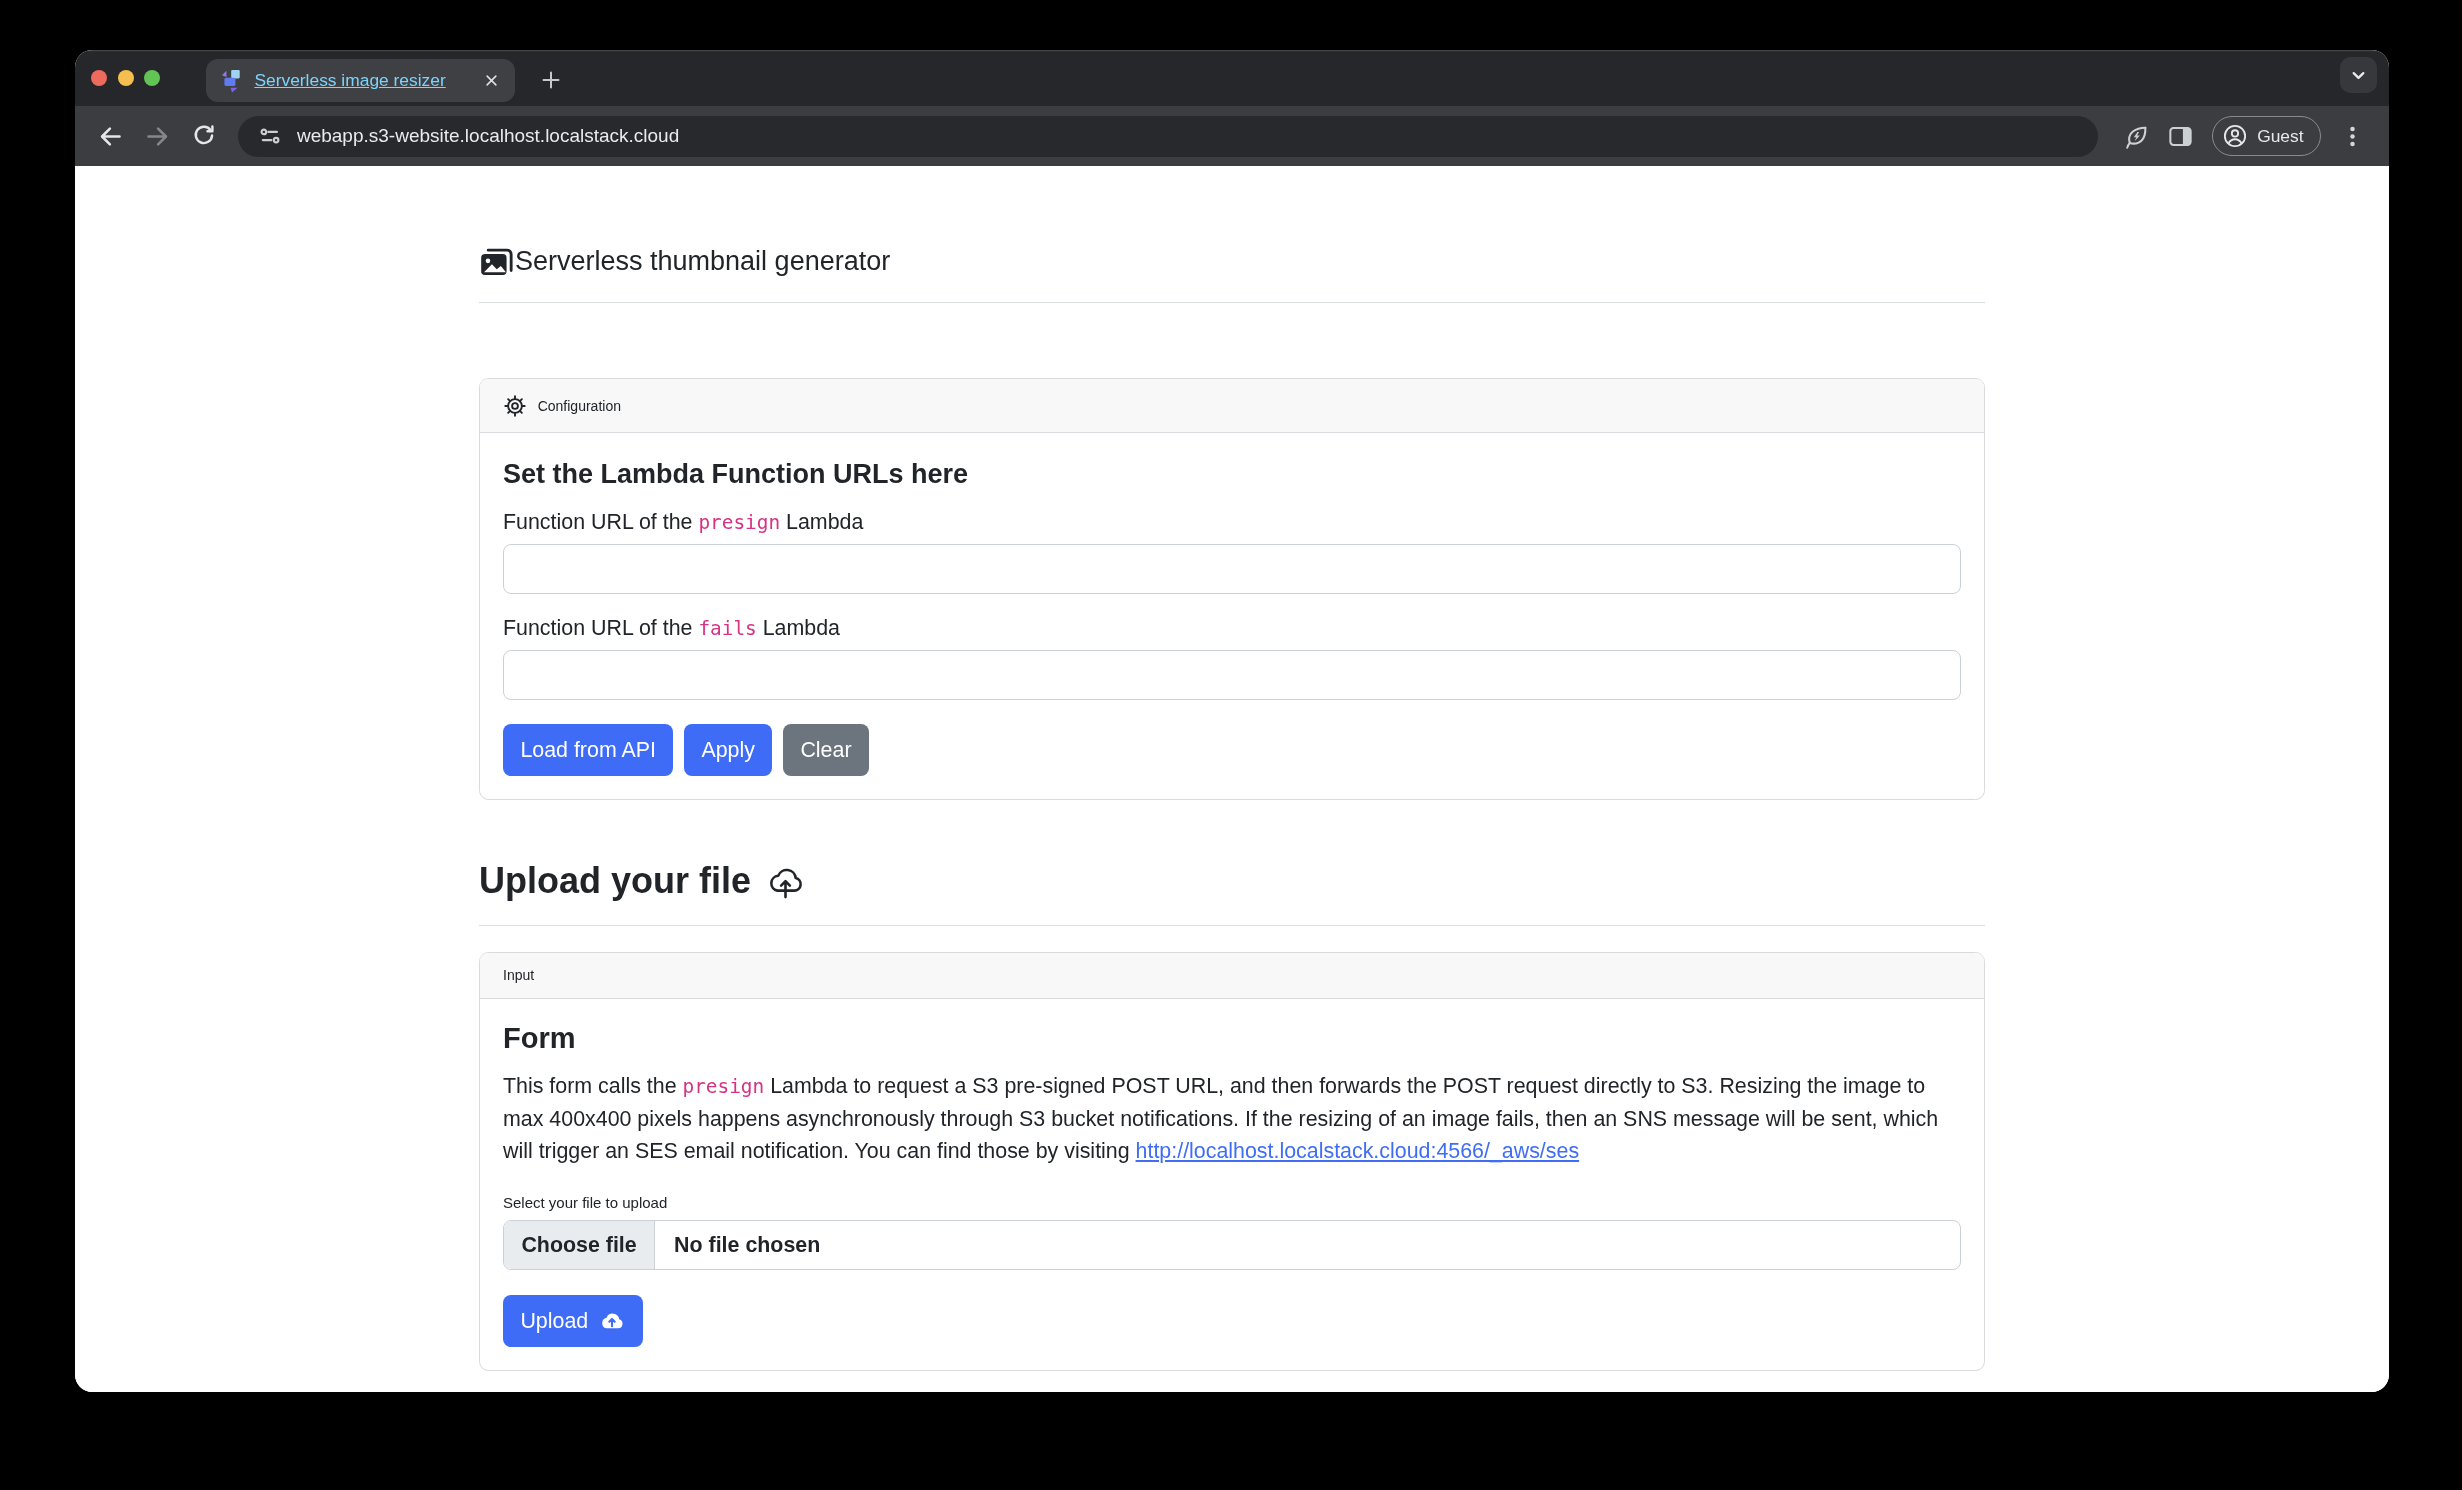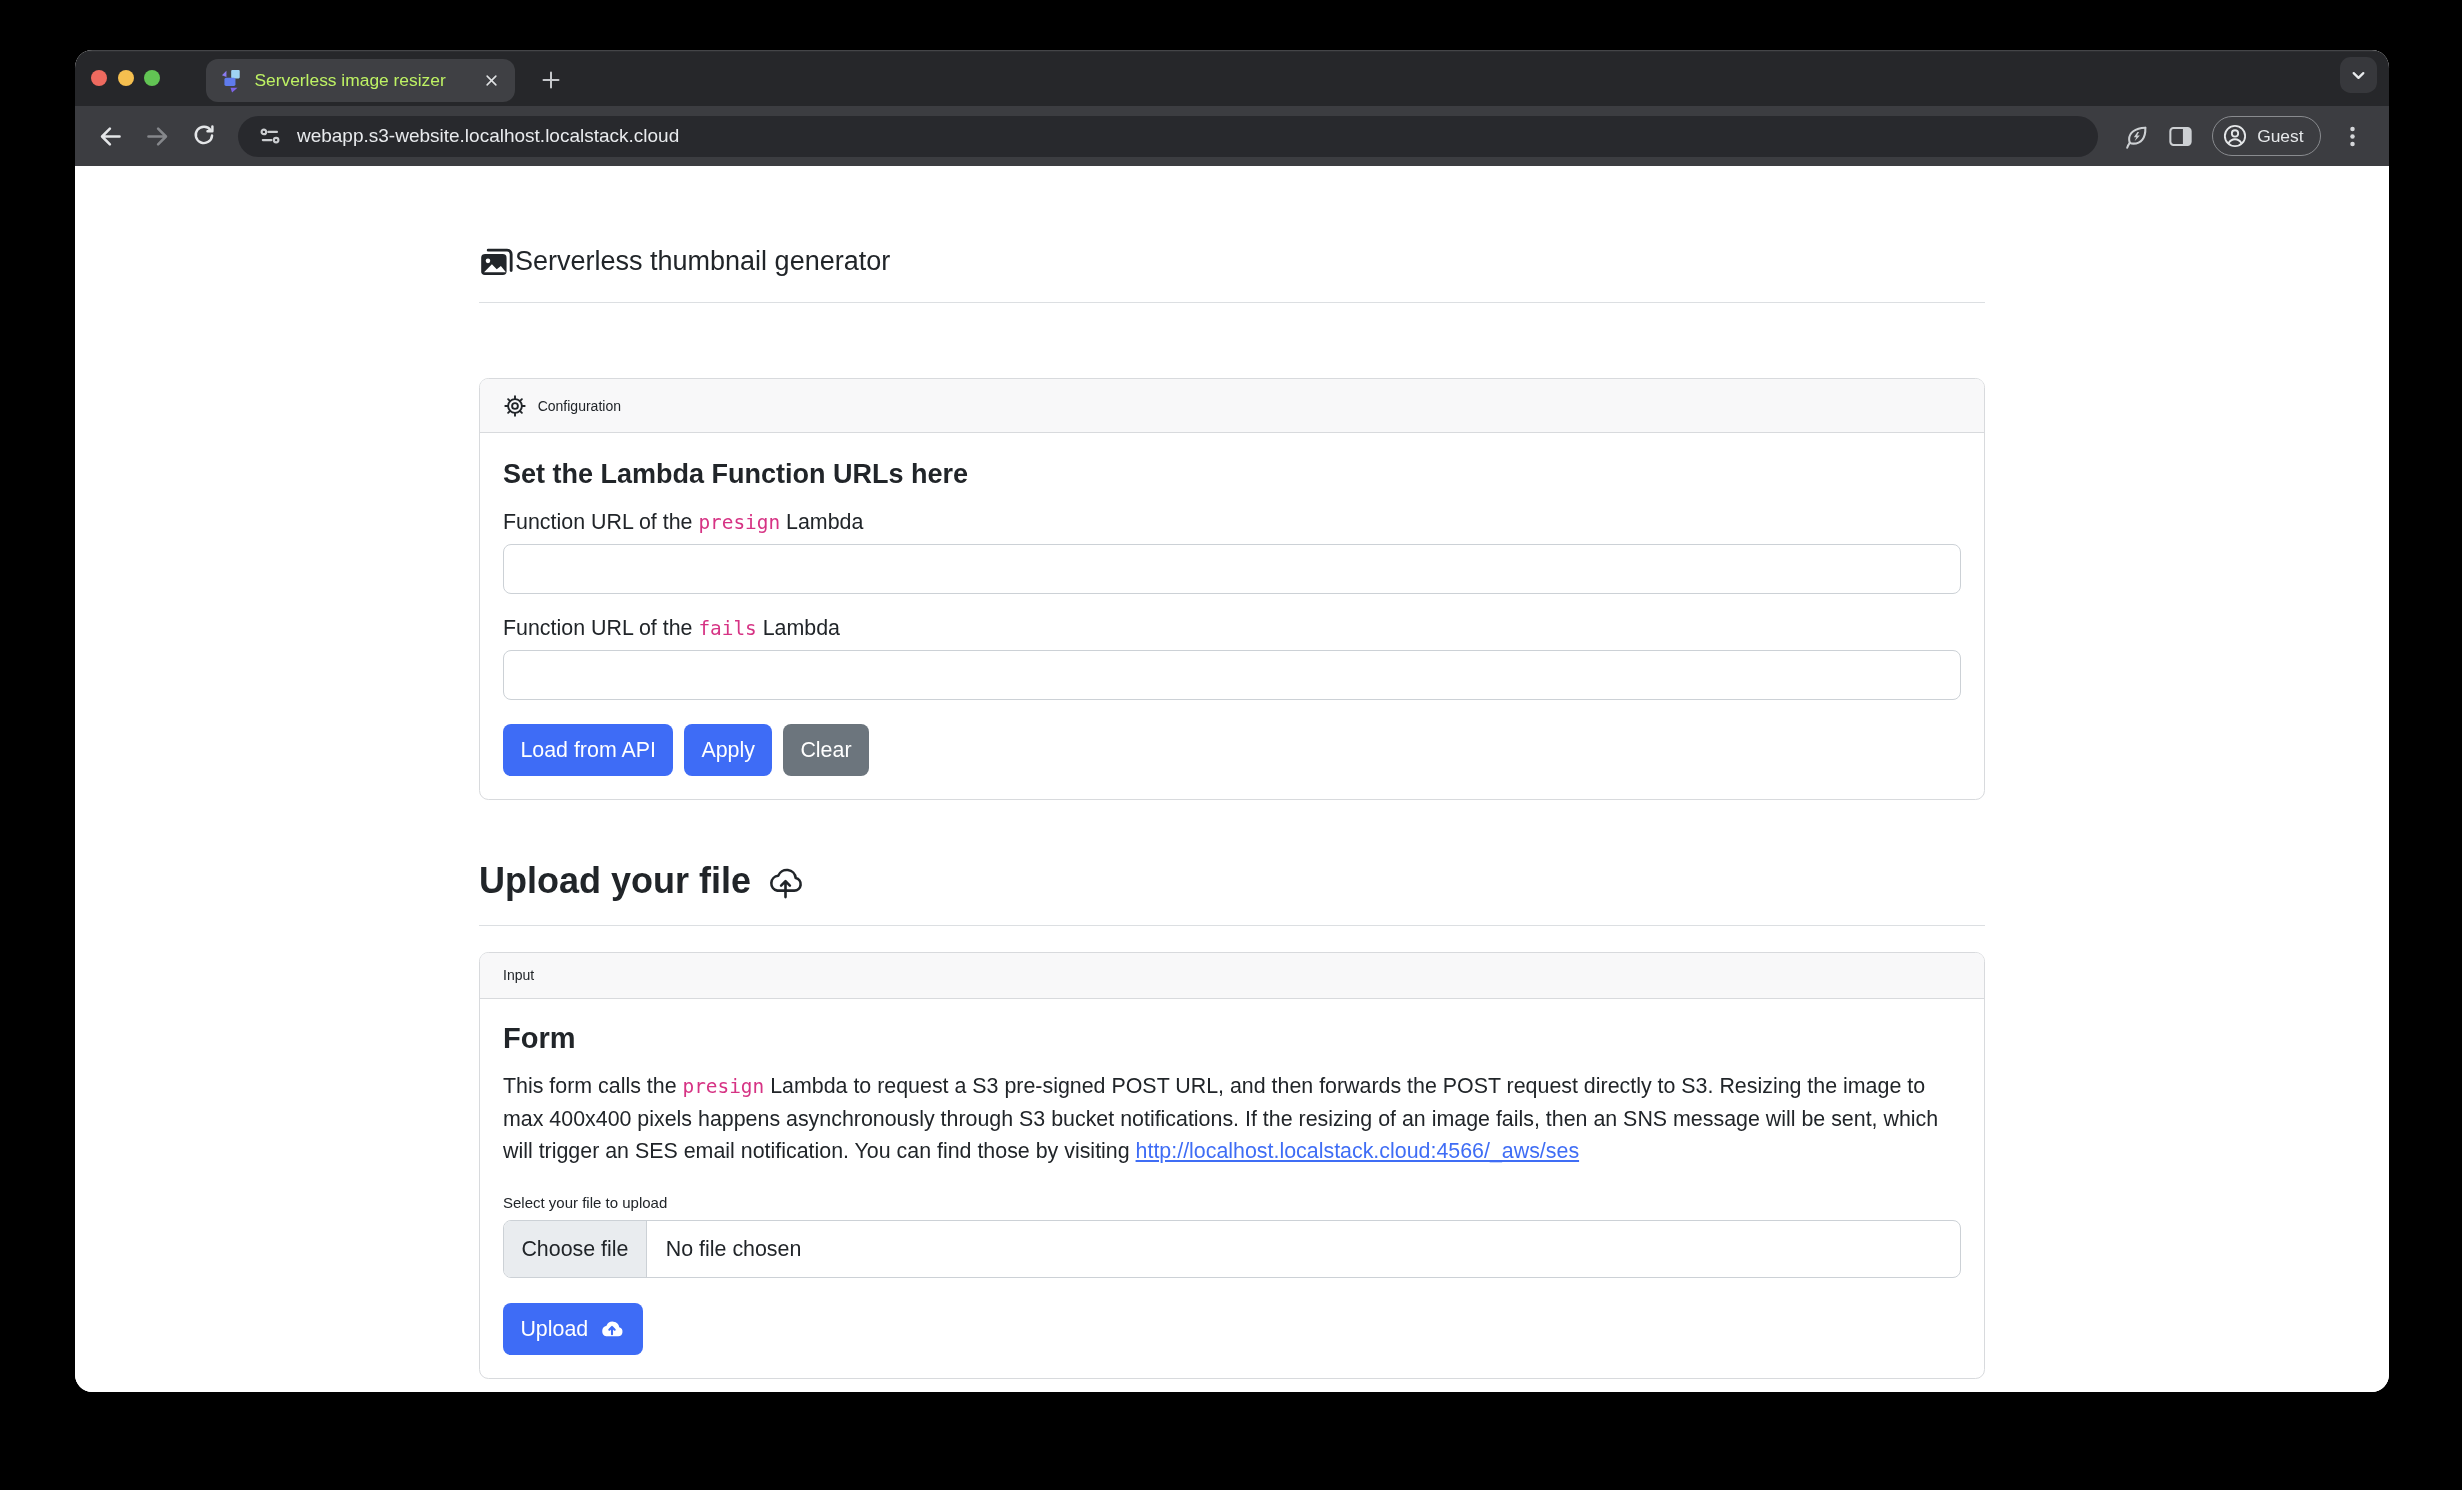--- a/index.html
+++ b/index.html
@@ -17,22 +17,22 @@
   .tabstrip { height:56px; background:#26272a; flex:0 0 auto; position:relative;
               display:flex; align-items:center; box-shadow: inset 0 1.3px 0 rgba(255,255,255,.14); }
   .traffic { display:flex; gap:10.7px; margin-left:16px; }
   .traffic span { width:16px; height:16px; border-radius:50%; display:block; }
   .dot-red { background:#ee6a5f; } .dot-yellow { background:#f5bf4f; } .dot-green { background:#62c454; }
 
   .tab { position:absolute; left:131px; top:8.7px; width:309px; height:43px;
          background:#3f4044; border-radius:12px; display:flex; align-items:center;
          padding:0 12px 0 10.7px; }
   .tab-favicon { width:27px; height:27px; flex:0 0 auto; }
-  .tab-title { color:#bef264; font-size:17.4px; margin-left:10.7px; white-space:nowrap;
-               overflow:hidden; flex:1 1 auto; }
+  .tab-title { color:#7dd3fc; font-size:17.4px; margin-left:10.7px; white-space:nowrap;
+               overflow:hidden; flex:1 1 auto;text-decoration:underline; }
   .tab-close { width:23px; height:23px; display:flex; align-items:center; justify-content:center;
                border-radius:5.4px; flex:0 0 auto; }
   .newtab-btn { position:absolute; left:459px; top:13.4px; width:33px; height:33px;
                 display:flex; align-items:center; justify-content:center; border-radius:8px; }
   .tabsearch-btn { position:absolute; right:12px; top:7.4px; width:37px; height:36px;
                    background:#37383c; border-radius:10.7px;
                    display:flex; align-items:center; justify-content:center; }
 
   
   .toolbar { height:60px; background:#3c3d41; flex:0 0 auto; display:flex; align-items:center;
@@ -78,22 +78,22 @@
   .btn-secondary { background:#6c757d; }
 
   .h2-upload { margin-top:60px; font-size:36px; font-weight:600;
                display:flex; align-items:center; gap:14.7px; }
 
   .h4-form { font-size:29px; font-weight:600; margin-bottom:14.7px; }
   .para { font-size:21.4px; line-height:32px; }
   .para a { color:#3f6df5; text-decoration:underline; }
 
   .file-label { font-size:15px; margin:27px 0 9.4px; }
-  .file-control { height:58px; border:1.3px solid #ccd1d6; border-radius:8px;
-                  display:flex; align-items:stretch; overflow:hidden; background:#fff; }
+  .file-control { height:50px; border:1.3px solid #ccd1d6; border-radius:8px;
+                  display:flex; align-items:stretch; overflow:hidden; background:#fff;font-weight:bold; }
   .file-btn { background:#e9ecef; border-right:1.3px solid #ccd1d6; padding:0 17.4px;
               display:flex; align-items:center; font-size:21.4px; color:#212529; cursor:pointer; }
   .file-status { display:flex; align-items:center; padding:0 19px; font-size:21.4px; }
 
   .upload-btn { margin-top:25.4px; }
 
   svg { display:block; }
 </style>
 </head>
 <body>

